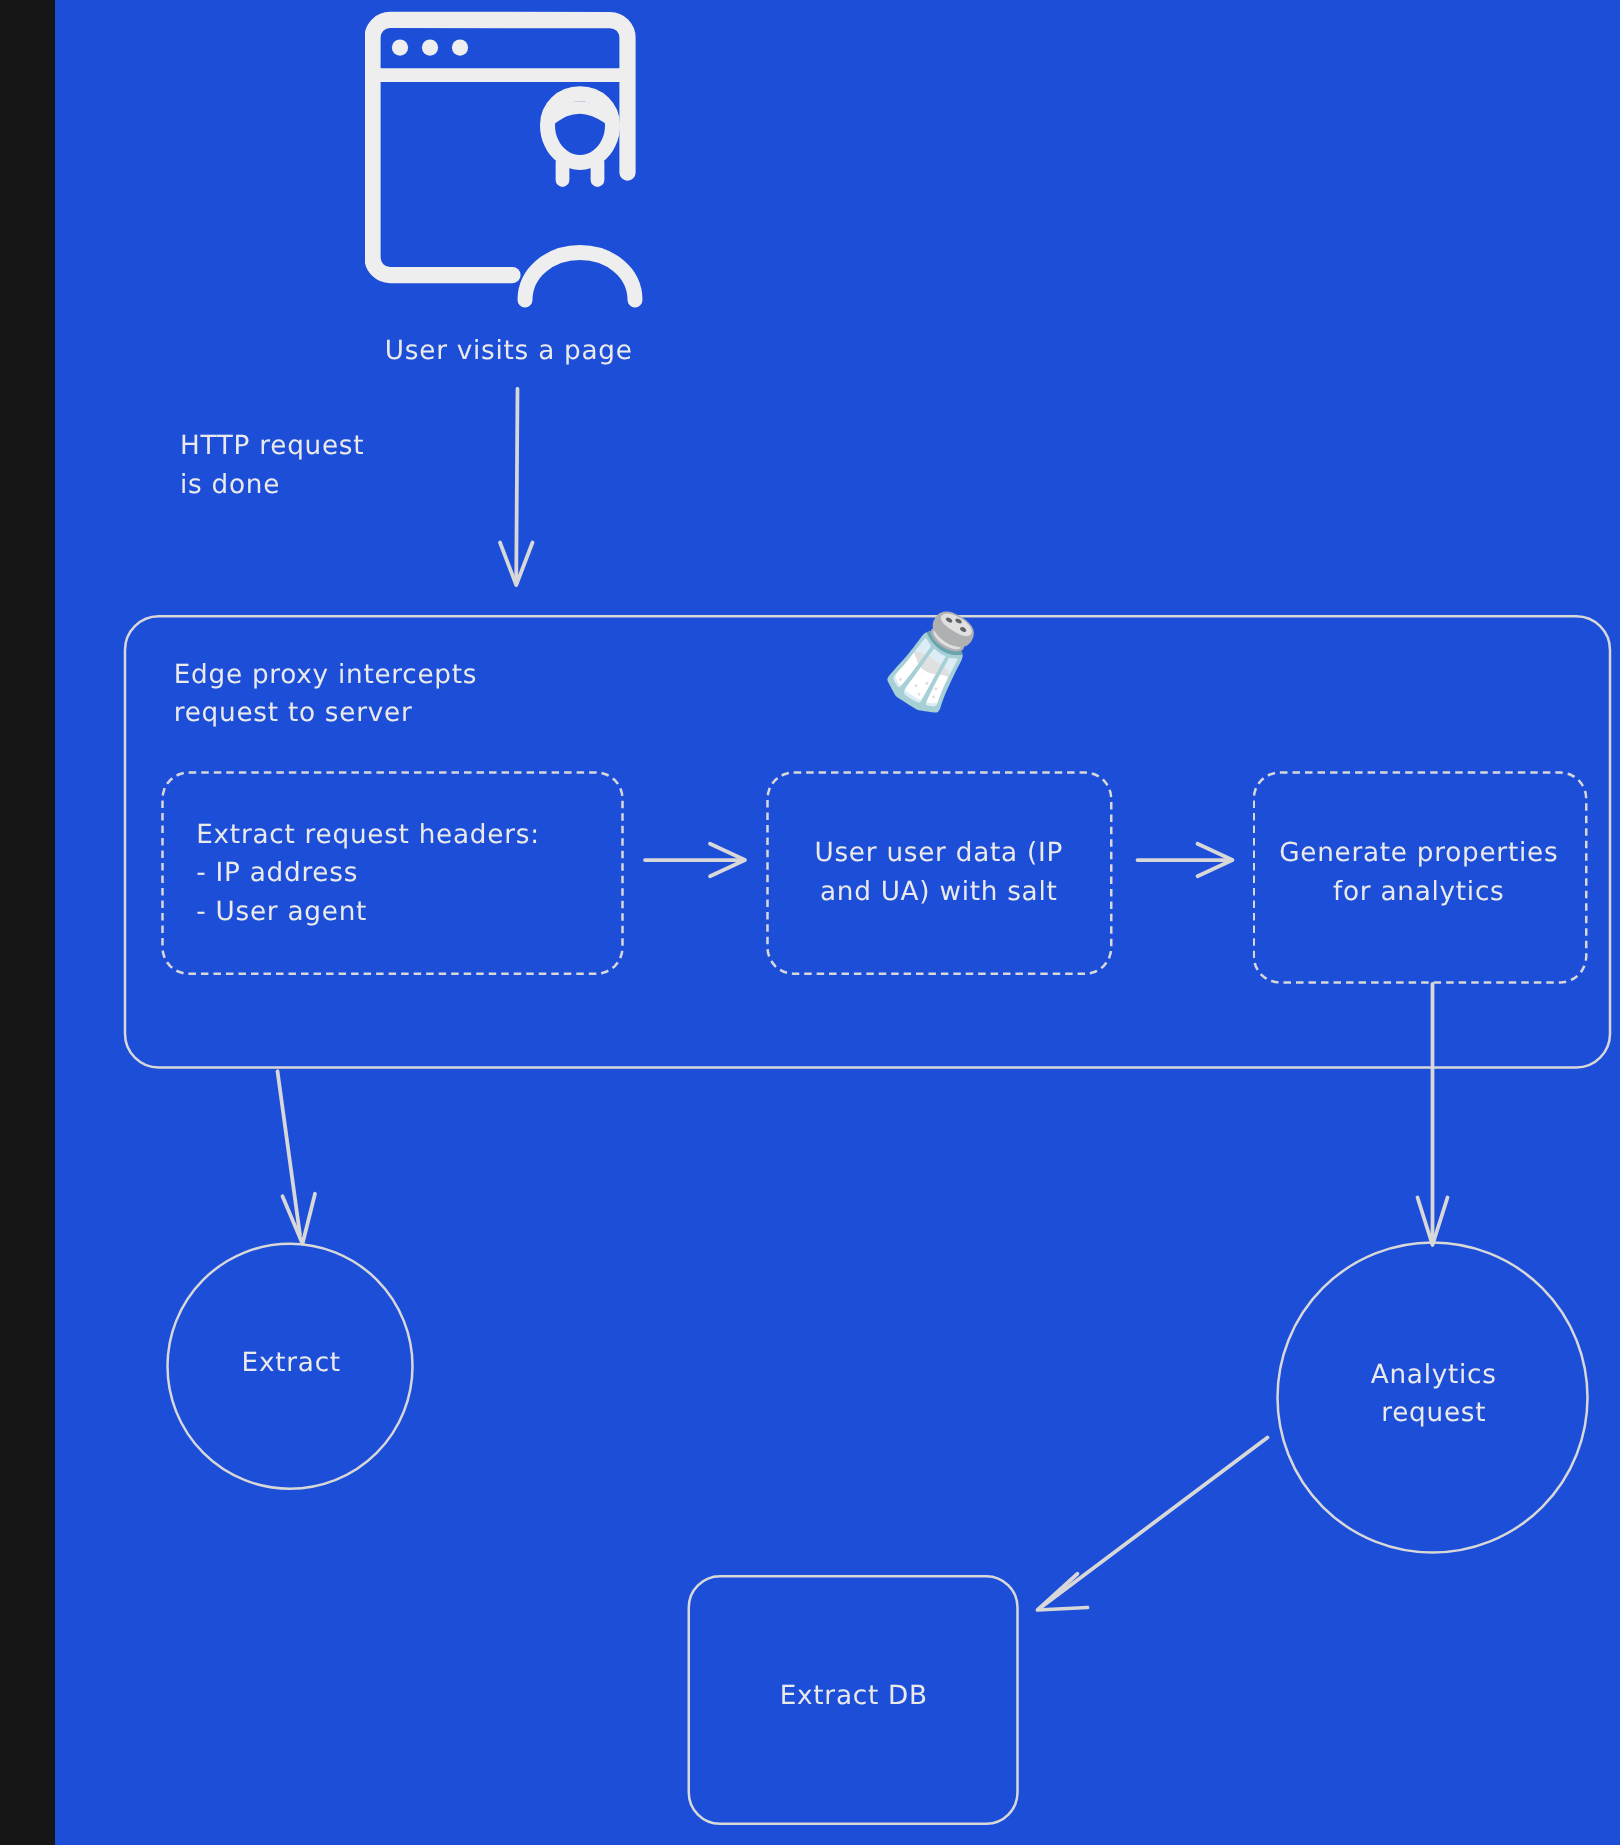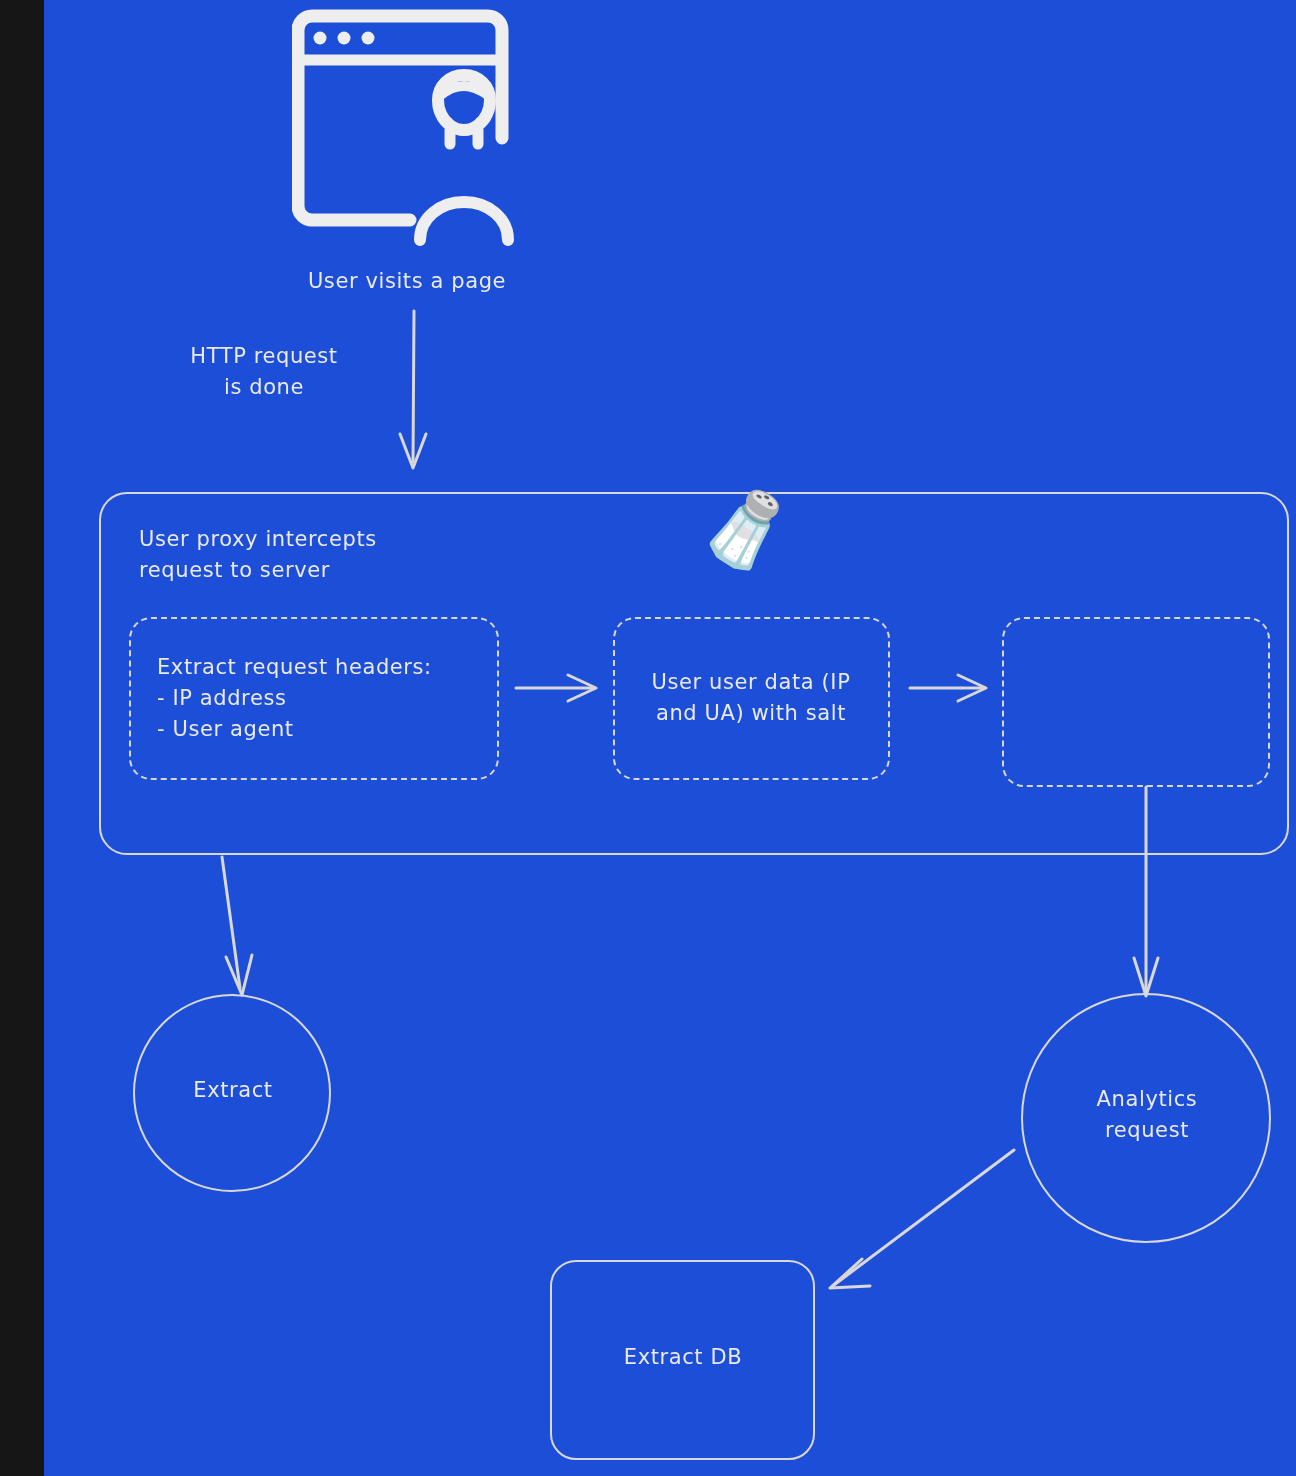--- a/index.html
+++ b/index.html
@@ -40,21 +40,21 @@
     pointer-events: none;
   }
   .center-text {
     text-align: center;
     transform: translate(-50%, -50%);
   }
   .left-text {
     text-align: left;
   }
   .right-text {
-    text-align: center;
+    text-align: left;
   }
 
   
   .browser-icon {
     position: absolute;
     left: 248px;
     top: 8px;
     width: 245px;
     height: 240px;
   }
@@ -146,35 +146,37 @@
 
     <path d="M1102 787 L1102 990" stroke="#d8d8d8" stroke-width="3" stroke-linecap="round"></path>
     <path d="M1090 958 L1102 996 L1114 958" stroke="#d8d8d8" stroke-width="3" stroke-linecap="round" stroke-linejoin="round"></path>
 
     <path d="M970 1150 L790 1285" stroke="#d8d8d8" stroke-width="3" stroke-linecap="round"></path>
     <path d="M818 1259 L786 1288 L826 1286" stroke="#d8d8d8" stroke-width="3" stroke-linecap="round" stroke-linejoin="round"></path>
   </svg>
 
   <div class="edge-container"></div>
 
-  <div class="node-text left-text" style="left:95px; top:524px; width:430px;">User proxy intercepts
+  <div class="node-text left-text" style="left:95px; top:524px; width:430px;">Edge proxy intercepts
 request to server</div>
 
   <div class="salt-emoji">🧂</div>
 
   <div class="dashed-box" style="left:85px; top:617px; width:370px; height:163px;"></div>
   <div class="node-text left-text" style="left:113px; top:652px; width:330px;">Extract request headers:
 - IP address
 - User agent</div>
 
   <div class="dashed-box" style="left:569px; top:617px; width:277px; height:163px;"></div>
   <div class="node-text center-text" style="left:707px; top:698px; width:265px;">User user data (IP
 and UA) with salt</div>
 
   <div class="dashed-box" style="left:958px; top:617px; width:268px; height:170px;"></div>
+  <div class="node-text center-text" style="left:1091px; top:698px; width:258px;">Generate properties
+for analytics</div>
 
   <div class="circle-node" style="left:89px; top:994px; width:198px; height:198px;"></div>
   <div class="node-text center-text" style="left:189px; top:1090px; width:190px;">Extract</div>
 
   <div class="circle-node" style="left:977px; top:993px; width:250px; height:250px;"></div>
   <div class="node-text center-text" style="left:1103px; top:1115px; width:230px;">Analytics
 request</div>
 
   <div class="rect-node" style="left:506px; top:1260px; width:265px; height:200px;"></div>
   <div class="node-text center-text" style="left:639px; top:1357px; width:250px;">Extract DB</div>

